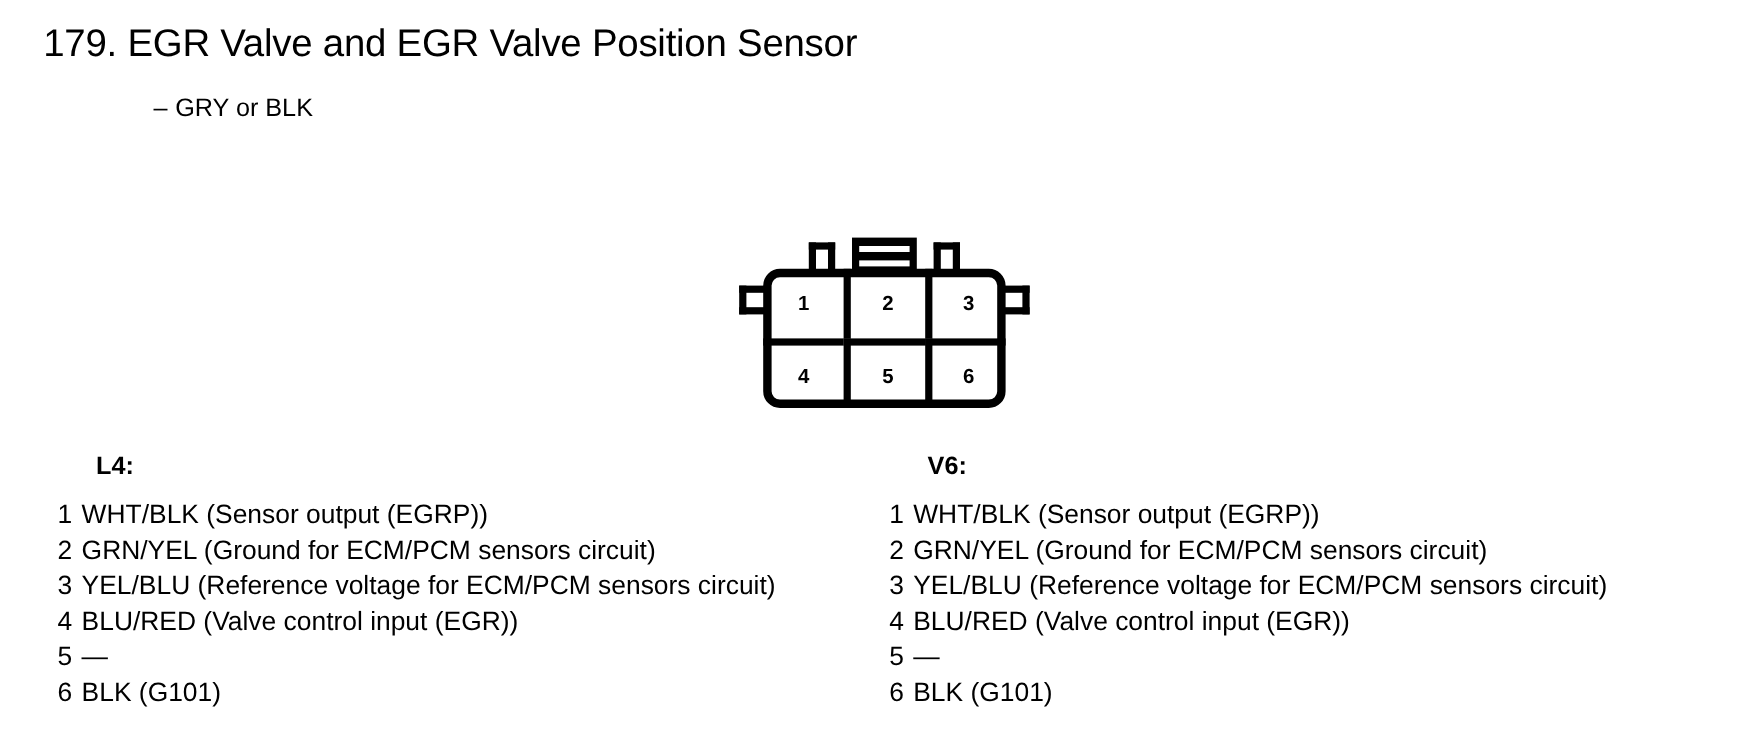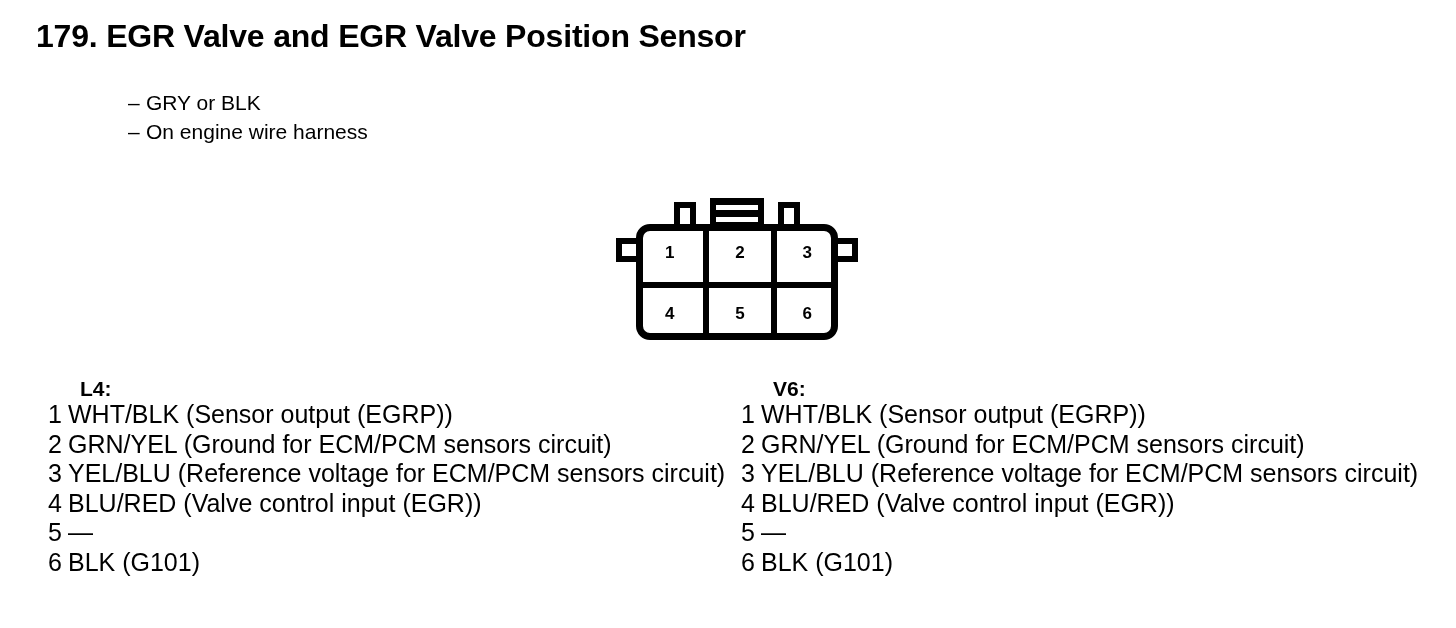--- a/index.html
+++ b/index.html
@@ -15,29 +15,29 @@
     color: #000000;
     overflow: hidden;
   }
 
   
   #page-title {
     position: absolute;
     left: 36px;
     top: 18px;
     font-size: 32px;
-    font-weight: bold;
+    font-weight: normal;
     letter-spacing: -0.2px;
     white-space: nowrap;
   }
 
   #bullet-list {
     position: absolute;
     left: 128px;
-    top: 88px;
+    top: 76px;
   }
   .bullet-row {
     font-size: 21px;
     line-height: 29px;
     white-space: nowrap;
   }
   .bullet-dash {
     display: inline-block;
     width: 18px;
   }
@@ -137,44 +137,42 @@
 
   
   .pin-column { position: absolute; top: 378px; }
   #column-l4 { left: 48px; }
   #column-v6 { left: 741px; }
 
   .column-heading {
     font-size: 21px;
     font-weight: bold;
     margin-left: 32px;
+    margin-bottom: 14px;
     line-height: 22px;
   }
   .pin-row {
-    font-size: 25px;
+    font-size: 22px;
     line-height: 29.5px;
     white-space: nowrap;
   }
   .pin-num {
     display: inline-block;
     width: 20px;
     text-align: left;
   }
 </style>
 </head>
 <body>
 
 <div id="page-title">179. EGR Valve and EGR Valve Position Sensor</div>
 
 <div id="bullet-list">
   <div class="bullet-row">
     <span class="bullet-dash">–</span><span>GRY or BLK</span>
-  </div>
-  <div class="bullet-row">
-    <span class="bullet-dash">–</span><span>On engine wire harness</span>
   </div>
 </div>
 
 <div id="connector">
 
   <div class="tab-center">
     <div class="slot s1"></div>
     <div class="slot s2"></div>
   </div>
 

